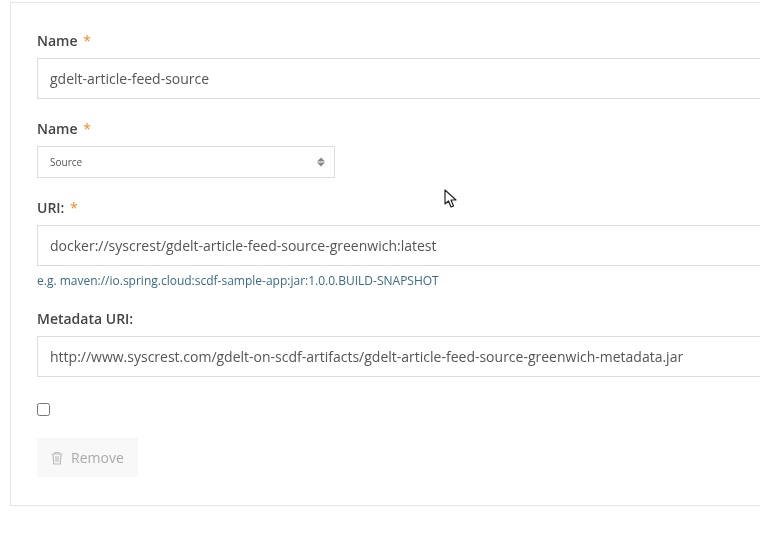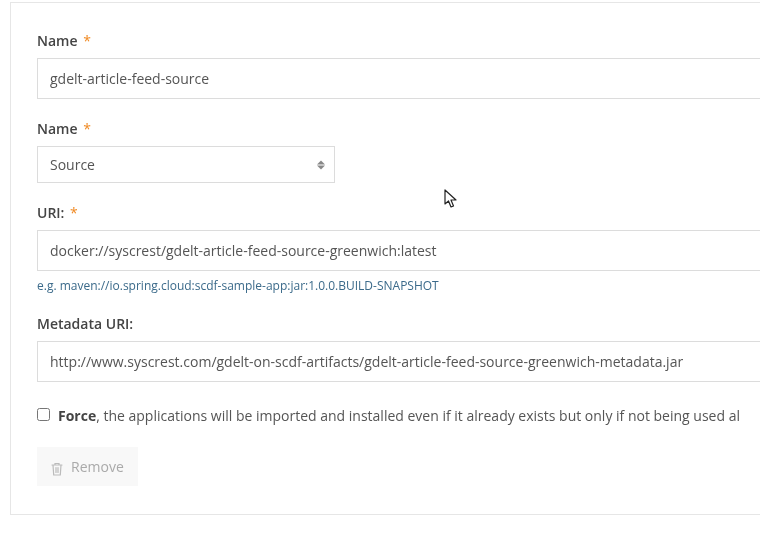--- a/index.html
+++ b/index.html
@@ -43,21 +43,21 @@
     background: #fff;
   }
   .select-wrap {
     position: relative;
     width: 298px;
   }
   .select-input {
     width: 100%;
     padding: 8px 30px 8px 12px;
     border: 1px solid #dcdcdc;
-    font-size: 14px;
+    font-size: 10px;
     color: #555;
     background: #fff;
     appearance: none;
     -webkit-appearance: none;
     font-family: inherit;
   }
   .select-arrows {
     position: absolute;
     right: 10px;
     top: 50%;
@@ -100,21 +100,21 @@
     font-size: 14px;
     color: #555;
     white-space: nowrap;
   }
   .checkbox-label strong {
     font-weight: 700;
     color: #444;
   }
   .remove-btn {
     display: inline-flex;
-    align-items: flex-end;
+    align-items: center;
     gap: 8px;
     background: #f8f8f8;
     border: none;
     padding: 10px 14px;
     color: #aaa;
     font-size: 14px;
     font-family: inherit;
     cursor: pointer;
   }
   .trash-icon {
@@ -168,23 +168,20 @@
 
   <div class="form-group">
     <label class="label">
       <span>Metadata URI:</span>
     </label>
     <input type="text" class="text-input" value="http://www.syscrest.com/gdelt-on-scdf-artifacts/gdelt-article-feed-source-greenwich-metadata.jar" style="">
   </div>
 
   <div class="checkbox-row">
     <input type="checkbox" style="">
-    <div class="checkbox-label">
-      <strong>Force</strong><span>, the applications will be imported and installed even if it already exists but only if not being used al</span>
-    </div>
   </div>
 
   <button class="remove-btn">
     <svg class="trash-icon" viewBox="0 0 12 14">
       <path d="M1 3h10M4 3V1.5h4V3M2 3l.7 10h6.6L10 3M5 5.5v5M7 5.5v5" stroke="#bbb" stroke-width="1.2" fill="none" stroke-linecap="round"></path>
     </svg>
     <span>Remove</span>
   </button>
 
 </div>

